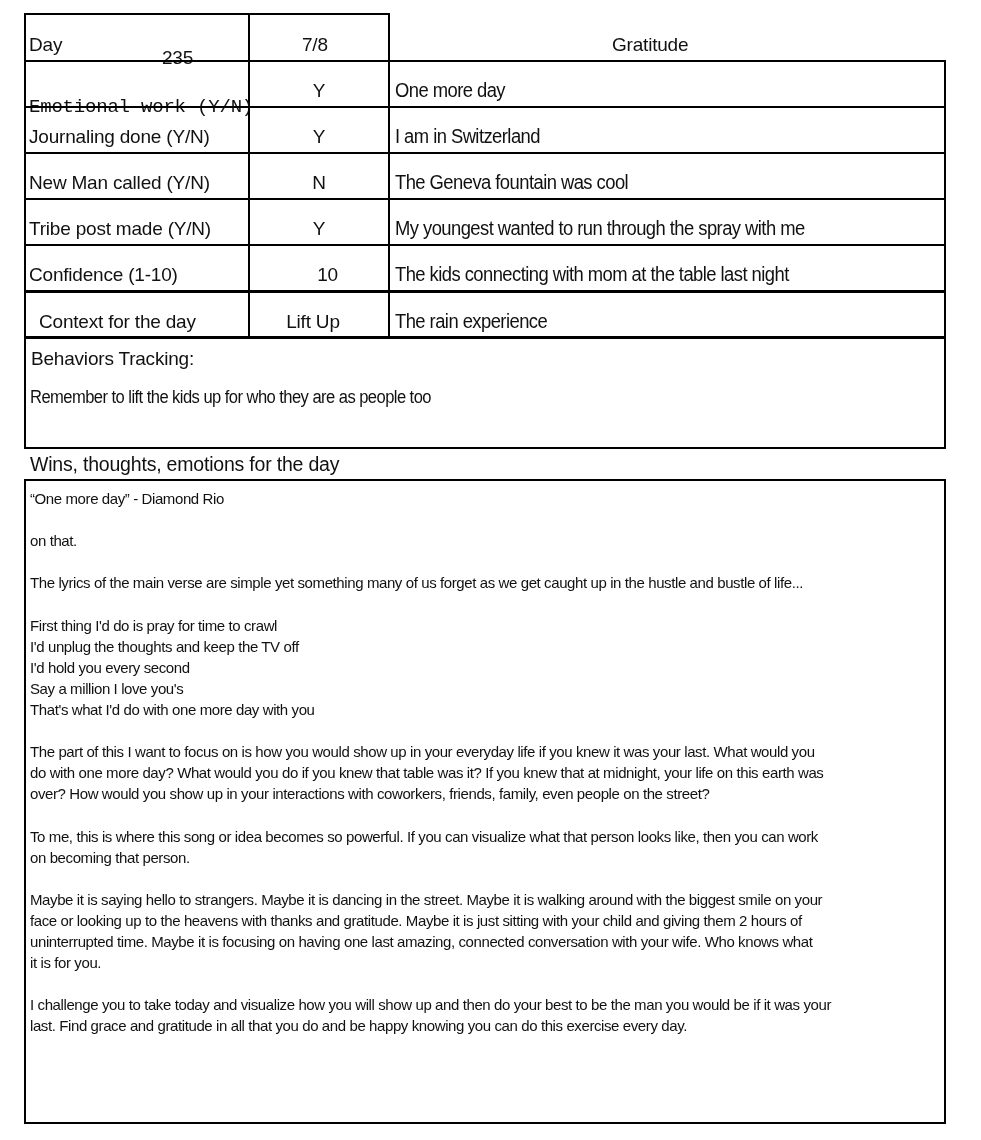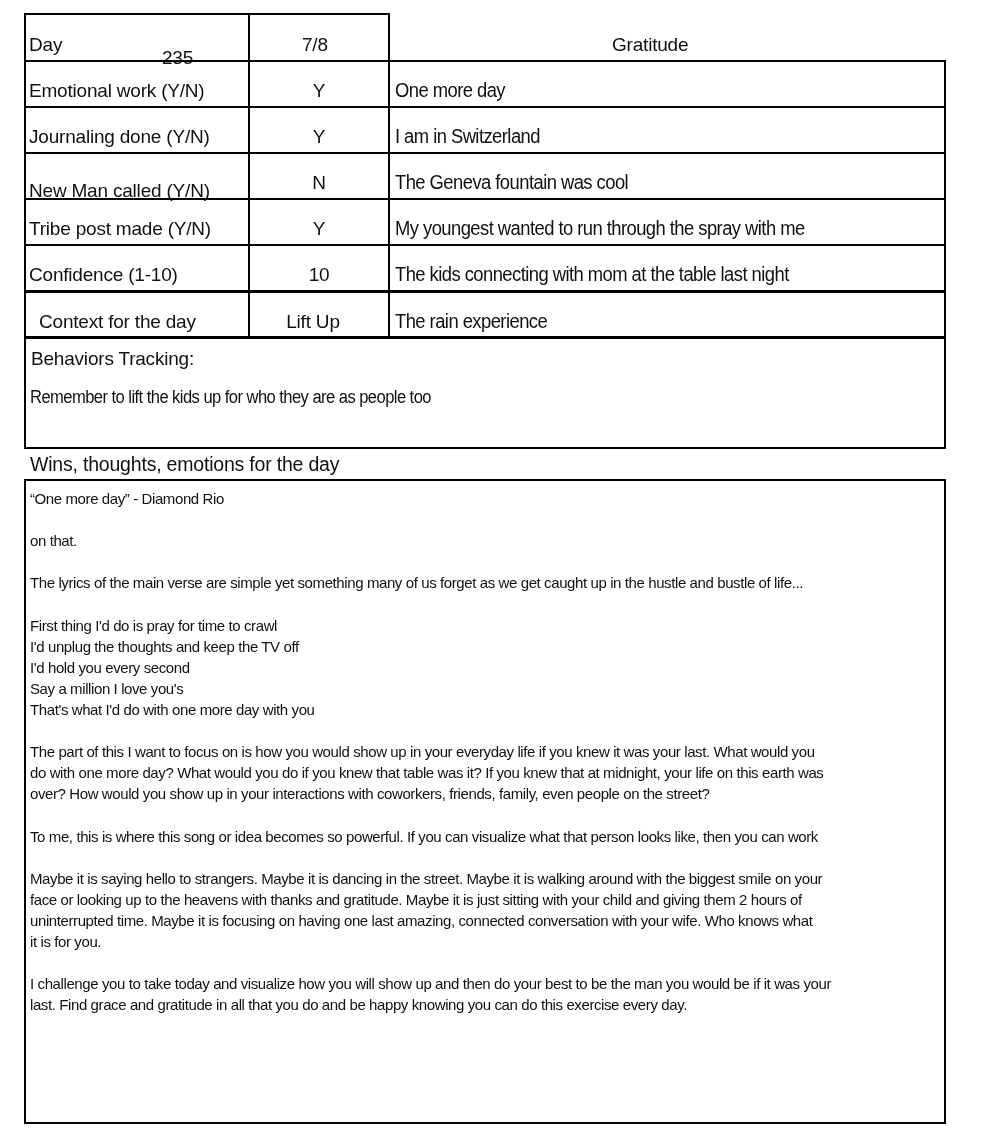--- a/index.html
+++ b/index.html
@@ -19,54 +19,54 @@
 <span class="txt" style="left:162px; top:34px;margin-top:13px;">235</span>
 <div class="cell" style="left:248px; top:13px; width:142px; height:49px;"></div>
 <span class="txt" style="left:302px; top:34px;">7/8</span>
 <span class="txt" style="left:612px; top:34px;">Gratitude</span>
 
 <div id="rows">
     <div>
       <div class="cell" style="left:24px; top:60px; width:226px; height:48px;"></div>
       <div class="cell" style="left:248px; top:60px; width:142px; height:48px;"></div>
       <div class="cell" style="left:388px; top:60px; width:558px; height:48px;"></div>
-      <span class="txt" style="left:29px; top:80px;">Emotional work  (Y/N)</span>
+      <span class="txt" style="left:29px; top:96px;font-family:Liberation Mono, monospace;">Emotional work  (Y/N)</span>
       <span class="txt" style="left:248px; width:142px; text-align:center; top:80px;">Y</span>
       <span class="txt grat" style="left:395px; top:79px;">One more day</span>
     </div>
     <div>
       <div class="cell" style="left:24px; top:106px; width:226px; height:48px;"></div>
       <div class="cell" style="left:248px; top:106px; width:142px; height:48px;"></div>
       <div class="cell" style="left:388px; top:106px; width:558px; height:48px;"></div>
       <span class="txt" style="left:29px; top:126px;">Journaling done (Y/N)</span>
       <span class="txt" style="left:248px; width:142px; text-align:center; top:126px;">Y</span>
       <span class="txt grat" style="left:395px; top:125px;">I am in Switzerland</span>
     </div>
     <div>
       <div class="cell" style="left:24px; top:152px; width:226px; height:48px;"></div>
       <div class="cell" style="left:248px; top:152px; width:142px; height:48px;"></div>
       <div class="cell" style="left:388px; top:152px; width:558px; height:48px;"></div>
-      <span class="txt" style="left:29px; top:172px;margin-top:8px;">New Man called (Y/N)</span>
+      <span class="txt" style="left:29px; top:172px;">New Man called (Y/N)</span>
       <span class="txt" style="left:248px; width:142px; text-align:center; top:172px;">N</span>
       <span class="txt grat" style="left:395px; top:171px;">The Geneva fountain was cool</span>
     </div>
     <div>
       <div class="cell" style="left:24px; top:198px; width:226px; height:48px;"></div>
       <div class="cell" style="left:248px; top:198px; width:142px; height:48px;"></div>
       <div class="cell" style="left:388px; top:198px; width:558px; height:48px;"></div>
       <span class="txt" style="left:29px; top:218px;">Tribe post made (Y/N)</span>
       <span class="txt" style="left:248px; width:142px; text-align:center; top:218px;">Y</span>
       <span class="txt grat" style="left:395px; top:217px;">My youngest wanted to run through the spray with me</span>
     </div>
     <div>
       <div class="cell" style="left:24px; top:244px; width:226px; height:48px;"></div>
       <div class="cell" style="left:248px; top:244px; width:142px; height:48px;"></div>
       <div class="cell" style="left:388px; top:244px; width:558px; height:48px;"></div>
       <span class="txt" style="left:29px; top:264px;">Confidence (1-10)</span>
-      <span class="txt" style="left:248px; width:142px; text-align:center; top:264px;">10</span>
+      <span class="txt" style="left:248px; width:159px; text-align:center; top:264px;">10</span>
       <span class="txt grat" style="left:395px; top:263px;">The kids connecting with mom at the table last night</span>
     </div>
     <div>
       <div class="cell" style="left:24px; top:291px; width:226px; height:48px;"></div>
       <div class="cell" style="left:248px; top:291px; width:142px; height:48px;"></div>
       <div class="cell" style="left:388px; top:291px; width:558px; height:48px;"></div>
       <span class="txt" style="left:39px; top:311px;">Context for the day</span>
       <span class="txt" style="left:248px; width:130px; text-align:center; top:311px;">Lift Up</span>
       <span class="txt grat" style="left:395px; top:310px;">The rain experience</span>
     </div>
@@ -95,20 +95,21 @@
       <span class="line">Say a million I love you's</span>
       <span class="line">That's what I'd do with one more day with you</span>
     </p>
     <p>
       <span class="line">The part of this I want to focus on is how you would show up in your everyday life if you knew it was your last. What would you</span>
       <span class="line">do with one more day?  What would you do if you knew that table was it?  If you knew that at midnight, your life on this earth was</span>
       <span class="line">over?  How would you show up in your interactions with coworkers, friends, family, even people on the street?</span>
     </p>
     <p>
       <span class="line">To me, this is where this song or idea becomes so powerful.  If you can visualize what that person looks like, then you can work</span>
+      <span class="line">on becoming that person.</span>
     </p>
     <p>
       <span class="line">Maybe it is saying hello to strangers.  Maybe it is dancing in the street.  Maybe it is walking around with the biggest smile on your</span>
       <span class="line">face or looking up to the heavens with thanks and gratitude.  Maybe it is just sitting with your child and giving them 2 hours of</span>
       <span class="line">uninterrupted time.  Maybe it is focusing on having one last amazing, connected conversation with your wife.  Who knows what</span>
       <span class="line">it is for you.</span>
     </p>
     <p>
       <span class="line">I challenge you to take today and visualize how you will show up and then do your best to be the man you would be if it was your</span>
       <span class="line">last.  Find grace and gratitude in all that you do and be happy knowing you can do this exercise every day.</span>

